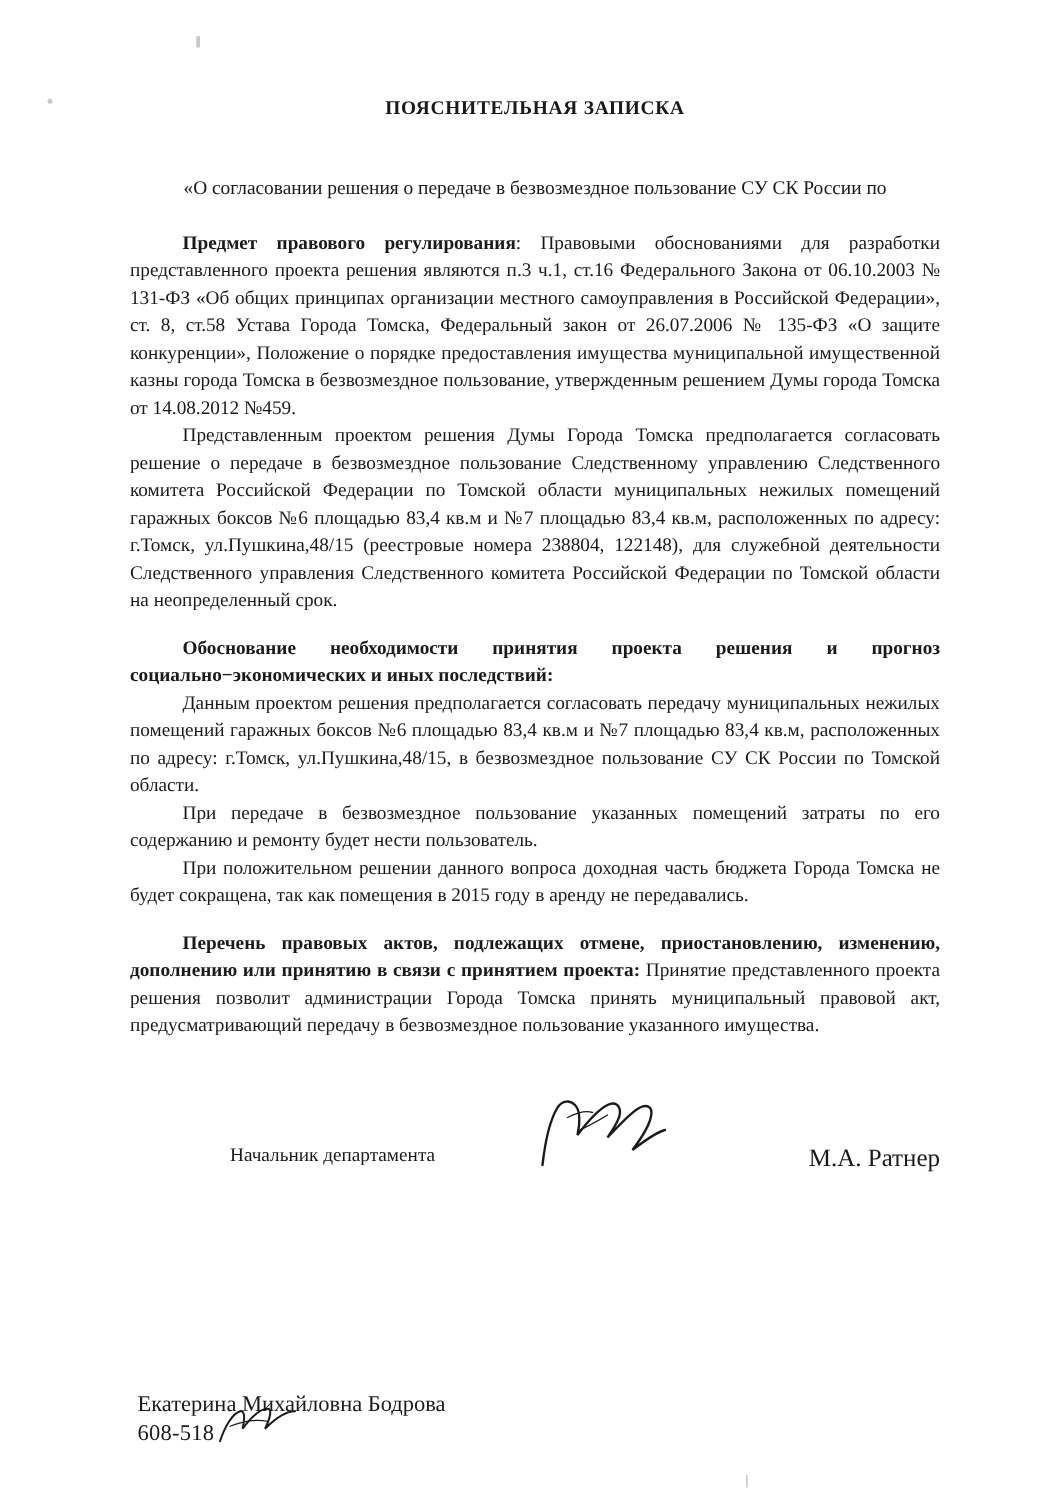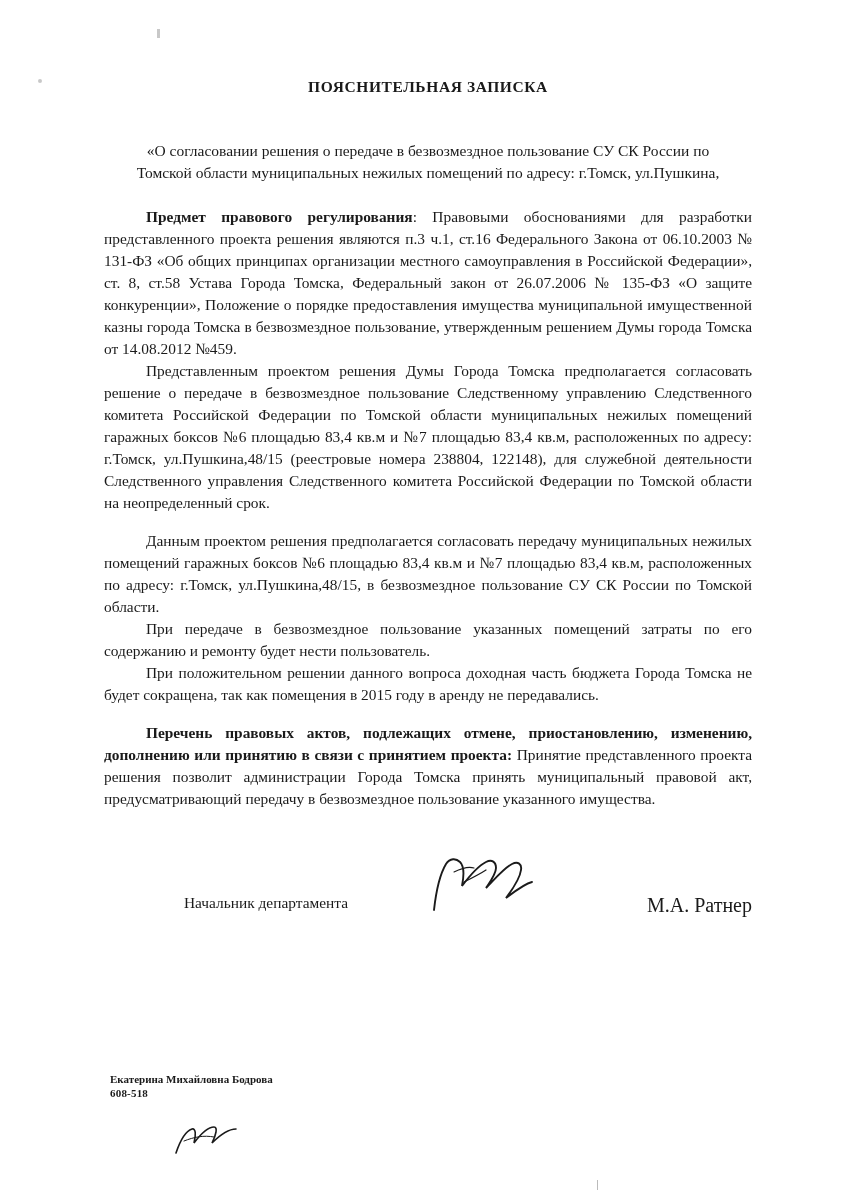--- a/index.html
+++ b/index.html
@@ -81,24 +81,23 @@
   .signature {
     position: absolute;
     left: 320px;
     top: -10px;
     width: 130px;
     height: 76px;
   }
   .footer {
     position: absolute;
     left: 110px;
-    top: 1072px;
-    font-size: 11px;
+    top: 1112px;
+    font-size: 18px;
     line-height: 1.3;
-    font-weight: bold;
   }
   .footer .phone { letter-spacing: .2px; }
   .footer-sig {
     position: absolute;
     left: 170px;
     top: 1125px;
     width: 80px;
     height: 34px;
   }
   .bottom-tick {
@@ -119,29 +118,29 @@
   <div class="scan-mark" style="left:157px;top:29px;width:3px;height:9px;"></div>
   <div class="scan-mark" style="left:38px;top:79px;width:4px;height:4px;border-radius:50%;"></div>
   <div class="bottom-tick"></div>
 
   <div class="content">
 
     <h1 class="doc-title">ПОЯСНИТЕЛЬНАЯ ЗАПИСКА</h1>
 
     <div class="subtitle-block">
       <span class="subtitle-line">«О согласовании решения о передаче в безвозмездное пользование СУ СК России по</span>
-      <span class="subtitle-line">Томской области муниципальных нежилых помещений по  адресу: г.Томск, ул.Пушкина,</span>
     </div>
 
     <p class="body-par"><b class="lead">Предмет правового регулирования</b><span>: Правовыми обоснованиями для разработки представленного проекта решения являются п.3  ч.1, ст.16 Федерального Закона от 06.10.2003 № 131-ФЗ «Об общих принципах организации местного самоуправления в Российской Федерации»,  ст. 8, ст.58 Устава Города Томска, Федеральный закон от 26.07.2006 № 135-ФЗ «О защите конкуренции», Положение о порядке предоставления имущества муниципальной имущественной казны города Томска в безвозмездное пользование, утвержденным решением Думы города Томска от 14.08.2012  №459.</span></p>
 
     <p class="body-par"><span>Представленным проектом решения Думы Города Томска предполагается согласовать решение о передаче в безвозмездное пользование Следственному управлению Следственного комитета Российской Федерации по Томской области муниципальных нежилых помещений гаражных боксов №6 площадью 83,4 кв.м и №7 площадью 83,4 кв.м, расположенных по адресу:  г.Томск, ул.Пушкина,48/15 (реестровые номера 238804, 122148), для служебной деятельности Следственного управления Следственного комитета Российской Федерации по Томской области на неопределенный срок.</span></p>
 
     <div class="gap-m"></div>
 
+    <p class="heading-par">Обоснование  необходимости  принятия  проекта  решения  и  прогноз социально−экономических и иных последствий:</p>
 
     <p class="body-par">Данным     проектом     решения     предполагается     согласовать     передачу муниципальных нежилых помещений гаражных боксов №6 площадью 83,4 кв.м и №7 площадью  83,4 кв.м,  расположенных  по  адресу:  г.Томск,  ул.Пушкина,48/15,  в безвозмездное пользование СУ СК России по Томской области.</p>
     <p class="body-par">При передаче в безвозмездное пользование указанных помещений  затраты по его содержанию и ремонту будет нести пользователь.</p>
     <p class="body-par">При положительном решении данного вопроса доходная часть бюджета Города Томска не будет сокращена, так как помещения в 2015 году в аренду не передавались.</p>
 
     <div class="gap-m"></div>
 
     <p class="body-par"><b class="lead">Перечень    правовых    актов,    подлежащих    отмене,    приостановлению, изменению, дополнению или принятию в связи с принятием проекта:</b><span> Принятие представленного проекта решения позволит администрации Города Томска принять муниципальный  правовой  акт,  предусматривающий  передачу  в  безвозмездное пользование указанного имущества.</span></p>
 
     <div class="sign-row">

